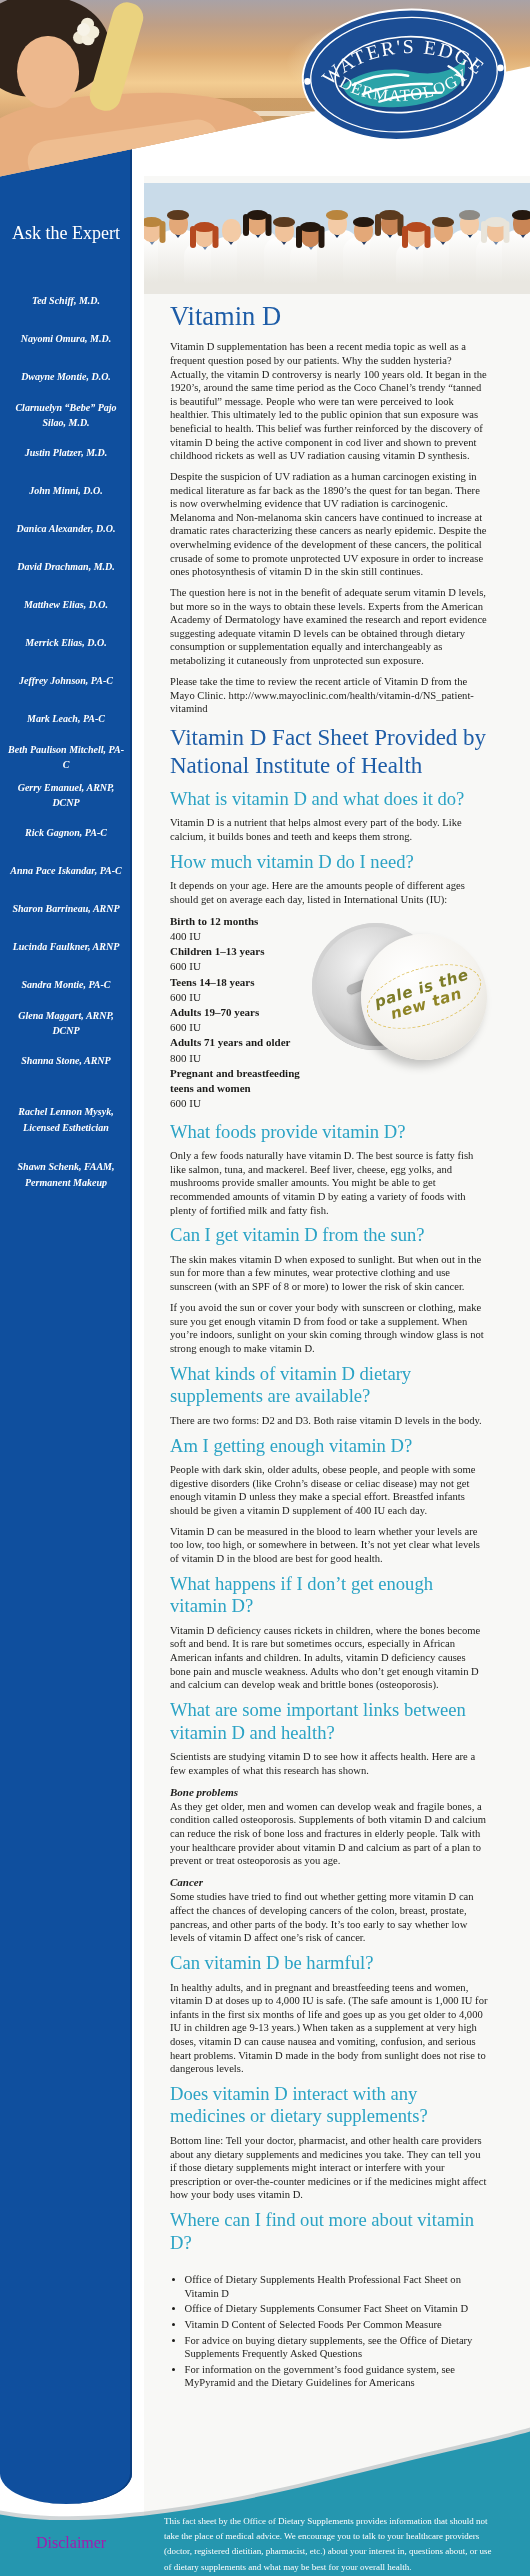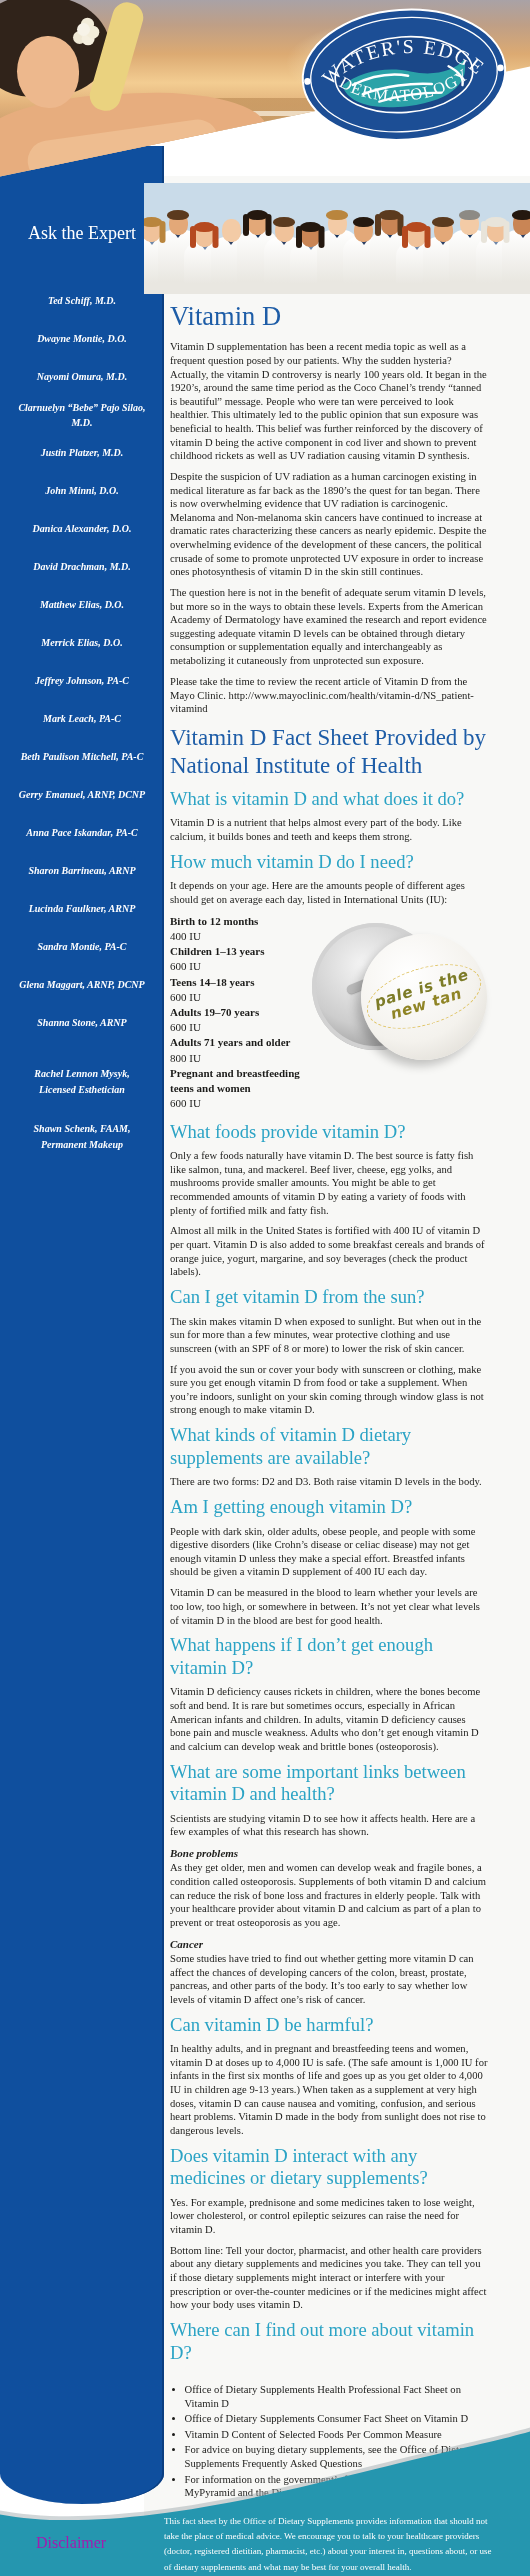--- a/index.html
+++ b/index.html
@@ -4,21 +4,21 @@
 <style>
   html,body{margin:0;padding:0;background:#ffffff;}
   #page{position:relative;width:530px;height:2576px;margin:0 auto;overflow:hidden;
         font-family:"Liberation Serif",serif;background:#ffffff;}
 
   
   .content-bg{position:absolute;left:144px;top:176px;width:386px;height:2400px;
               background:#f8f8f6;z-index:0;}
 
   
-  .sidebar{position:absolute;left:0;top:146px;width:164px;height:2358px;background:#0f4f9e;
+  .sidebar{position:absolute;left:0;top:146px;width:132px;height:2358px;background:#0f4f9e;
            z-index:1;border-radius:0 0 50% 50%/0 0 30.5px 30.5px;box-shadow:inset -2px 0 0 #0a3e80;}
   .sidebar-title{margin:77px 0 0;text-align:center;color:#ffffff;font-size:18px;font-weight:normal;}
   .experts{list-style:none;margin:38px 0 0;padding:0;}
   .experts li{min-height:38px;display:flex;flex-direction:column;justify-content:center;align-items:center;
               color:#ffffff;font-style:italic;font-weight:bold;font-size:10px;text-align:center;line-height:1.55;padding:0 6.6px;}
   .experts li.tall{min-height:55px;justify-content:flex-end;}
 
   
   .header-photo{position:absolute;left:0;top:0;width:530px;height:180px;z-index:3;
       clip-path:polygon(0 0,100% 0,100% 37%,0 98%);
@@ -105,26 +105,26 @@
 
   <div class="content-bg"></div>
 
   <div class="sidebar">
     <h2 class="sidebar-title">Ask the Expert</h2>
     <ul class="experts">
       <li>
           <span>Ted Schiff, M.D.</span>
         </li>
       <li>
+          <span>Nayomi Omura, M.D.</span>
+        </li>
+      <li>
           <span>Dwayne Montie, D.O.</span>
         </li>
       <li>
-          <span>Nayomi Omura, M.D.</span>
-        </li>
-      <li>
           <span>Clarnuelyn “Bebe” Pajo Silao, M.D.</span>
         </li>
       <li>
           <span>Justin Platzer, M.D.</span>
         </li>
       <li>
           <span>John Minni, D.O.</span>
         </li>
       <li>
           <span>Danica Alexander, D.O.</span>
@@ -142,20 +142,23 @@
           <span>Jeffrey Johnson, PA-C</span>
         </li>
       <li>
           <span>Mark Leach, PA-C</span>
         </li>
       <li>
           <span>Beth Paulison Mitchell, PA-C</span>
         </li>
       <li>
           <span>Gerry Emanuel, ARNP, DCNP</span>
+        </li>
+      <li>
+          <span>Rick Gagnon, PA-C</span>
         </li>
       <li>
           <span>Anna Pace Iskandar, PA-C</span>
         </li>
       <li>
           <span>Sharon Barrineau, ARNP</span>
         </li>
       <li>
           <span>Lucinda Faulkner, ARNP</span>
         </li>
@@ -331,21 +334,20 @@
         </div>
       <div class="iu-row">
           <div class="iu-group">Pregnant and breastfeeding teens and women</div>
           <div class="iu-amount">600 IU</div>
         </div>
     </div>
     <div class="clear"></div>
 
     <h3>What foods provide vitamin D?</h3>
     <p>Only a few foods naturally have vitamin D. The best source is fatty fish like salmon, tuna, and mackerel. Beef liver, cheese, egg yolks, and mushrooms provide smaller amounts. You might be able to get recommended amounts of vitamin D by eating a variety of foods with plenty of fortified milk and fatty fish.</p>
-    <p>Almost all milk in the United States is fortified with 400 IU of vitamin D per quart. Vitamin D is also added to some breakfast cereals and brands of orange juice, yogurt, margarine, and soy beverages (check the product labels).</p>
 
     <h3>Can I get vitamin D from the sun?</h3>
     <p>The skin makes vitamin D when exposed to sunlight. But when out in the sun for more than a few minutes, wear protective clothing and use sunscreen (with an SPF of 8 or more) to lower the risk of skin cancer.</p>
     <p>If you avoid the sun or cover your body with sunscreen or clothing, make sure you get enough vitamin D from food or take a supplement. When you’re indoors, sunlight on your skin coming through window glass is not strong enough to make vitamin D.</p>
 
     <h3>What kinds of vitamin D dietary supplements are available?</h3>
     <p>There are two forms: D2 and D3. Both raise vitamin D levels in the body.</p>
 
     <h3>Am I getting enough vitamin D?</h3>
     <p>People with dark skin, older adults, obese people, and people with some digestive disorders (like Crohn’s disease or celiac disease) may not get enough vitamin D unless they make a special effort. Breastfed infants should be given a vitamin D supplement of 400 IU each day.</p>
@@ -358,21 +360,20 @@
     <p>Scientists are studying vitamin D to see how it affects health. Here are a few examples of what this research has shown.</p>
     <div class="sub-title">Bone problems</div>
     <p>As they get older, men and women can develop weak and fragile bones, a condition called osteoporosis. Supplements of both vitamin D and calcium can reduce the risk of bone loss and fractures in elderly people. Talk with your healthcare provider about vitamin D and calcium as part of a plan to prevent or treat osteoporosis as you age.</p>
     <div class="sub-title">Cancer</div>
     <p>Some studies have tried to find out whether getting more vitamin D can affect the chances of developing cancers of the colon, breast, prostate, pancreas, and other parts of the body. It’s too early to say whether low levels of vitamin D affect one’s risk of cancer.</p>
 
     <h3>Can vitamin D be harmful?</h3>
     <p>In healthy adults, and in pregnant and breastfeeding teens and women, vitamin D at doses up to 4,000 IU is safe. (The safe amount is 1,000 IU for infants in the first six months of life and goes up as you get older to 4,000 IU in children age 9-13 years.) When taken as a supplement at very high doses, vitamin D can cause nausea and vomiting, confusion, and serious heart problems. Vitamin D made in the body from sunlight does not rise to dangerous levels.</p>
 
     <h3>Does vitamin D interact with any medicines or dietary supplements?</h3>
-    <p>Yes. For example, prednisone and some medicines taken to lose weight, lower cholesterol, or control epileptic seizures can raise the need for vitamin D.</p>
     <p>Bottom line: Tell your doctor, pharmacist, and other health care providers about any dietary supplements and medicines you take. They can tell you if those dietary supplements might interact or interfere with your prescription or over-the-counter medicines or if the medicines might affect how your body uses vitamin D.</p>
 
     <h3>Where can I find out more about vitamin D?</h3>
     <ul class="more-list">
       <li>Office of Dietary Supplements Health Professional Fact Sheet on Vitamin D</li>
       <li>Office of Dietary Supplements Consumer Fact Sheet on Vitamin D</li>
       <li>Vitamin D Content of Selected Foods Per Common Measure</li>
       <li>For advice on buying dietary supplements, see the Office of Dietary Supplements Frequently Asked Questions</li>
       <li>For information on the government’s food guidance system, see MyPyramid and the Dietary Guidelines for Americans</li>
     </ul>

